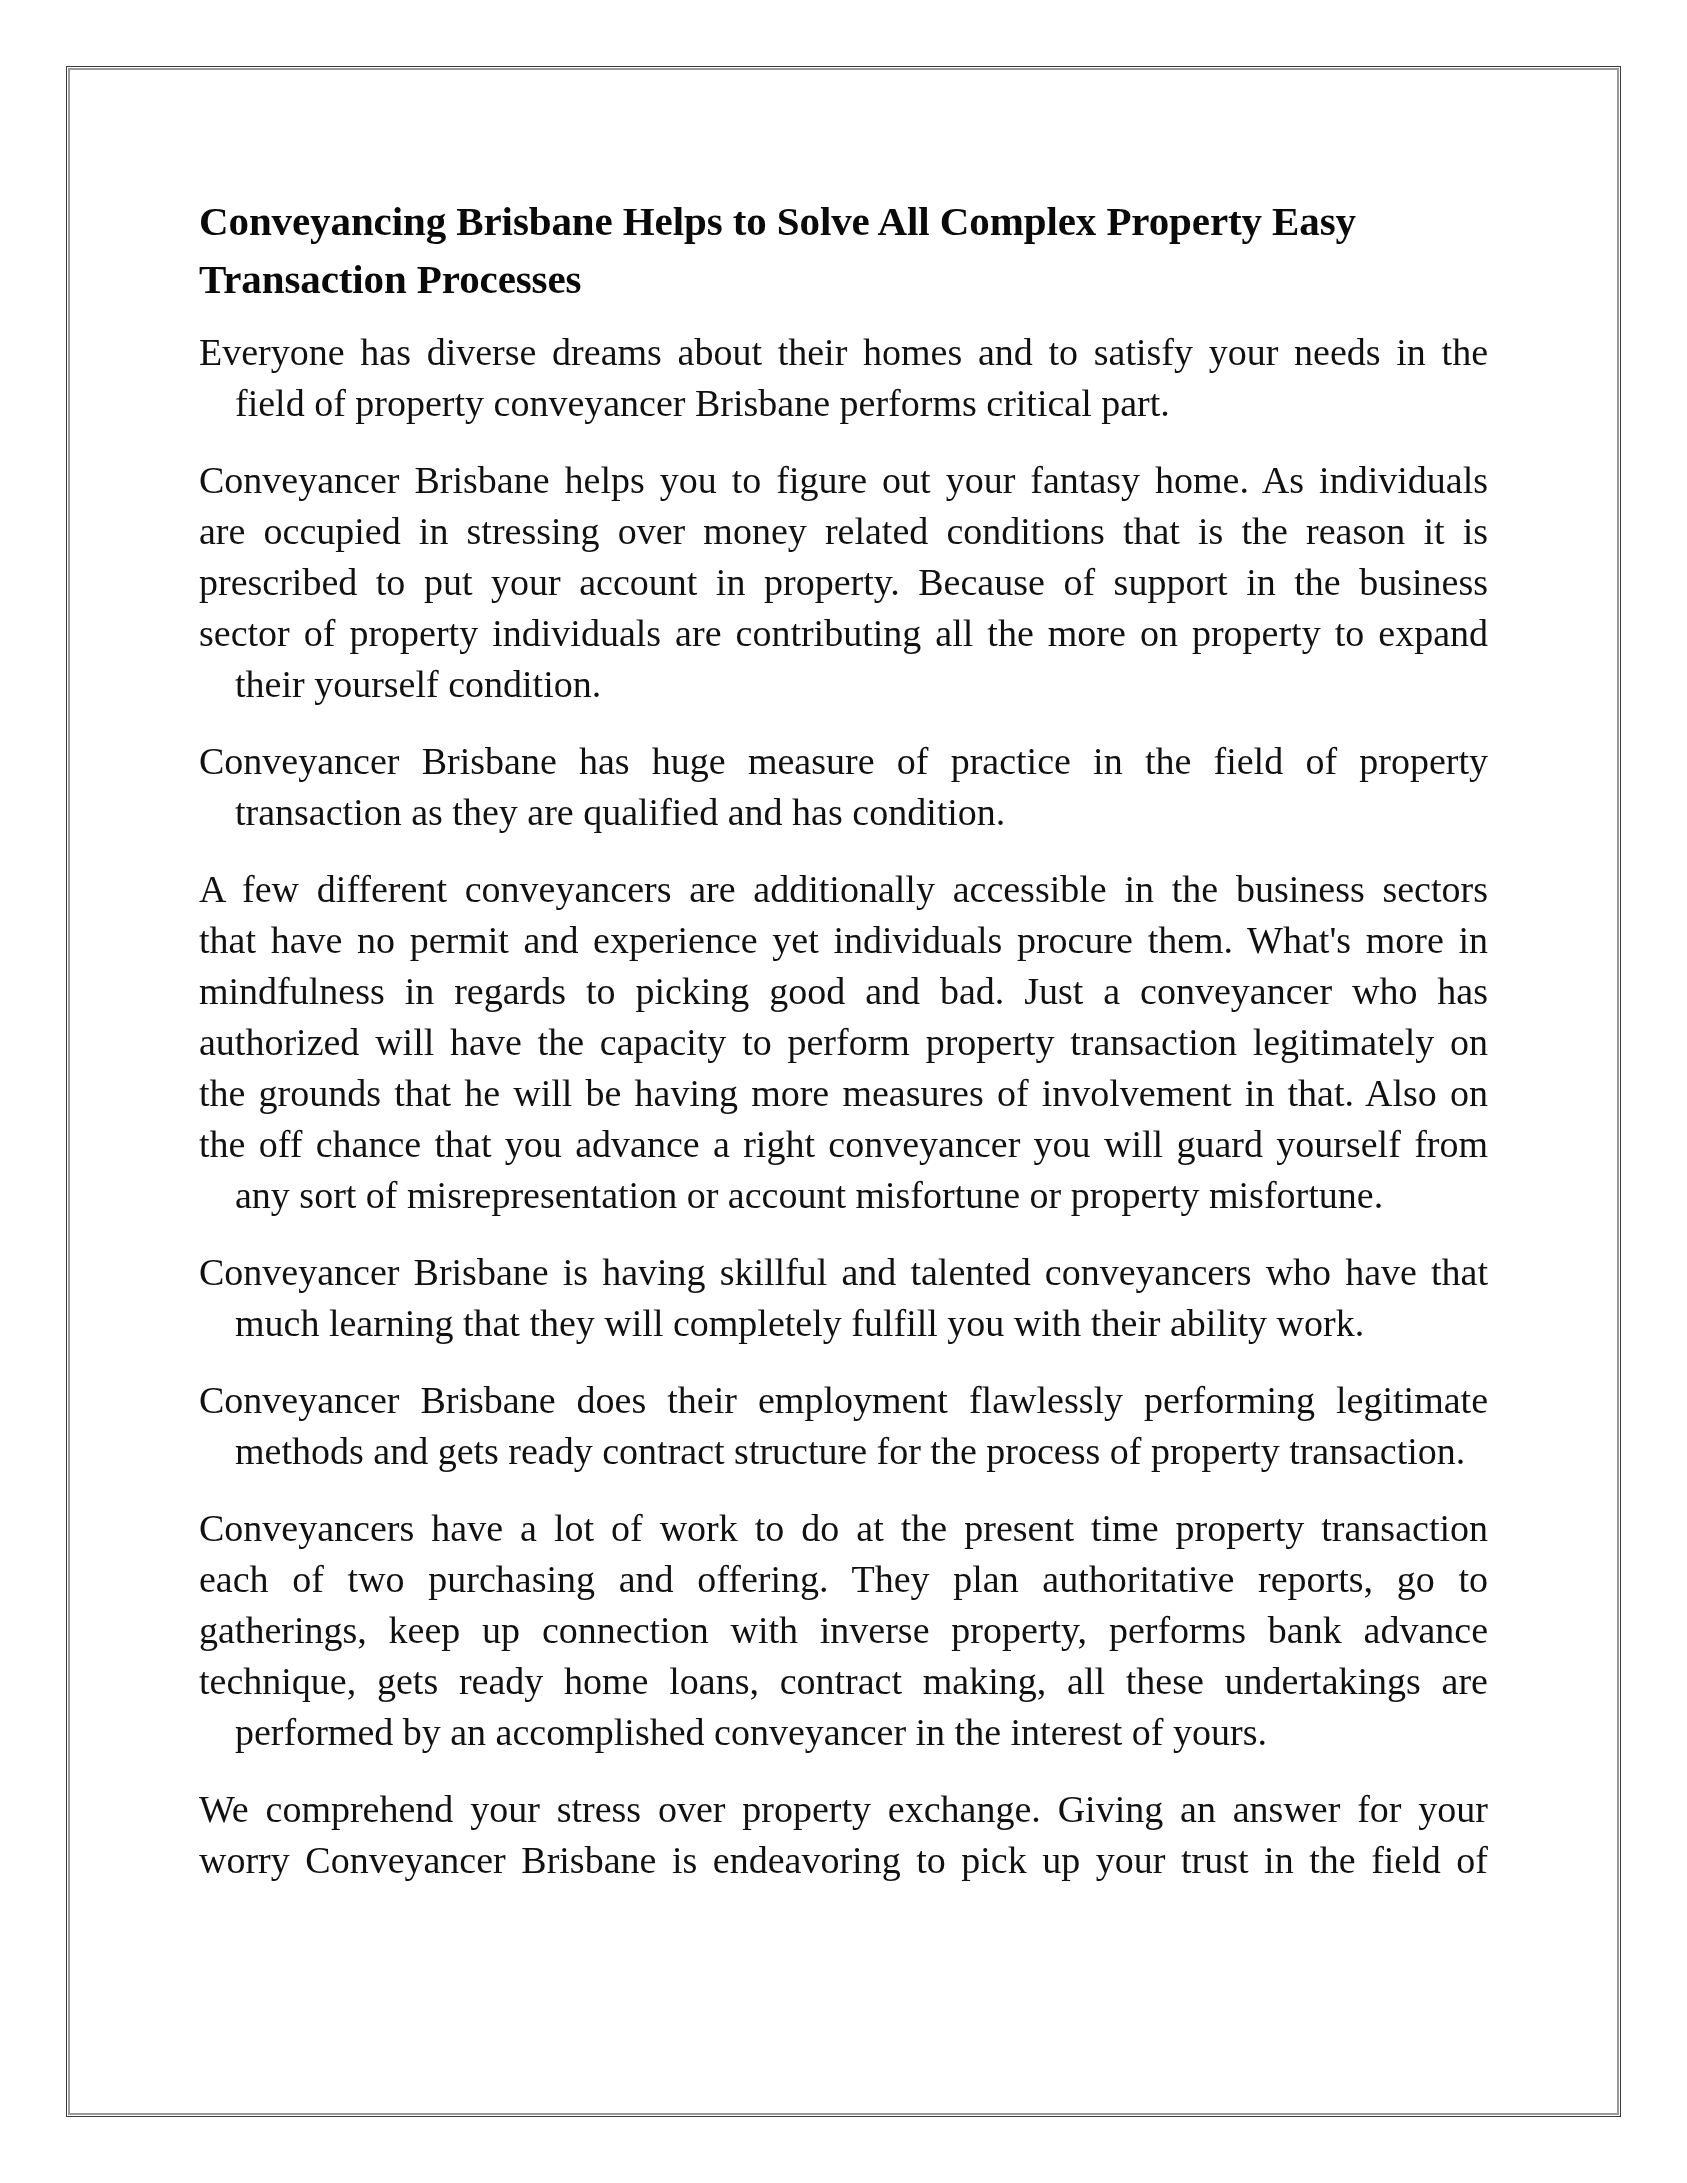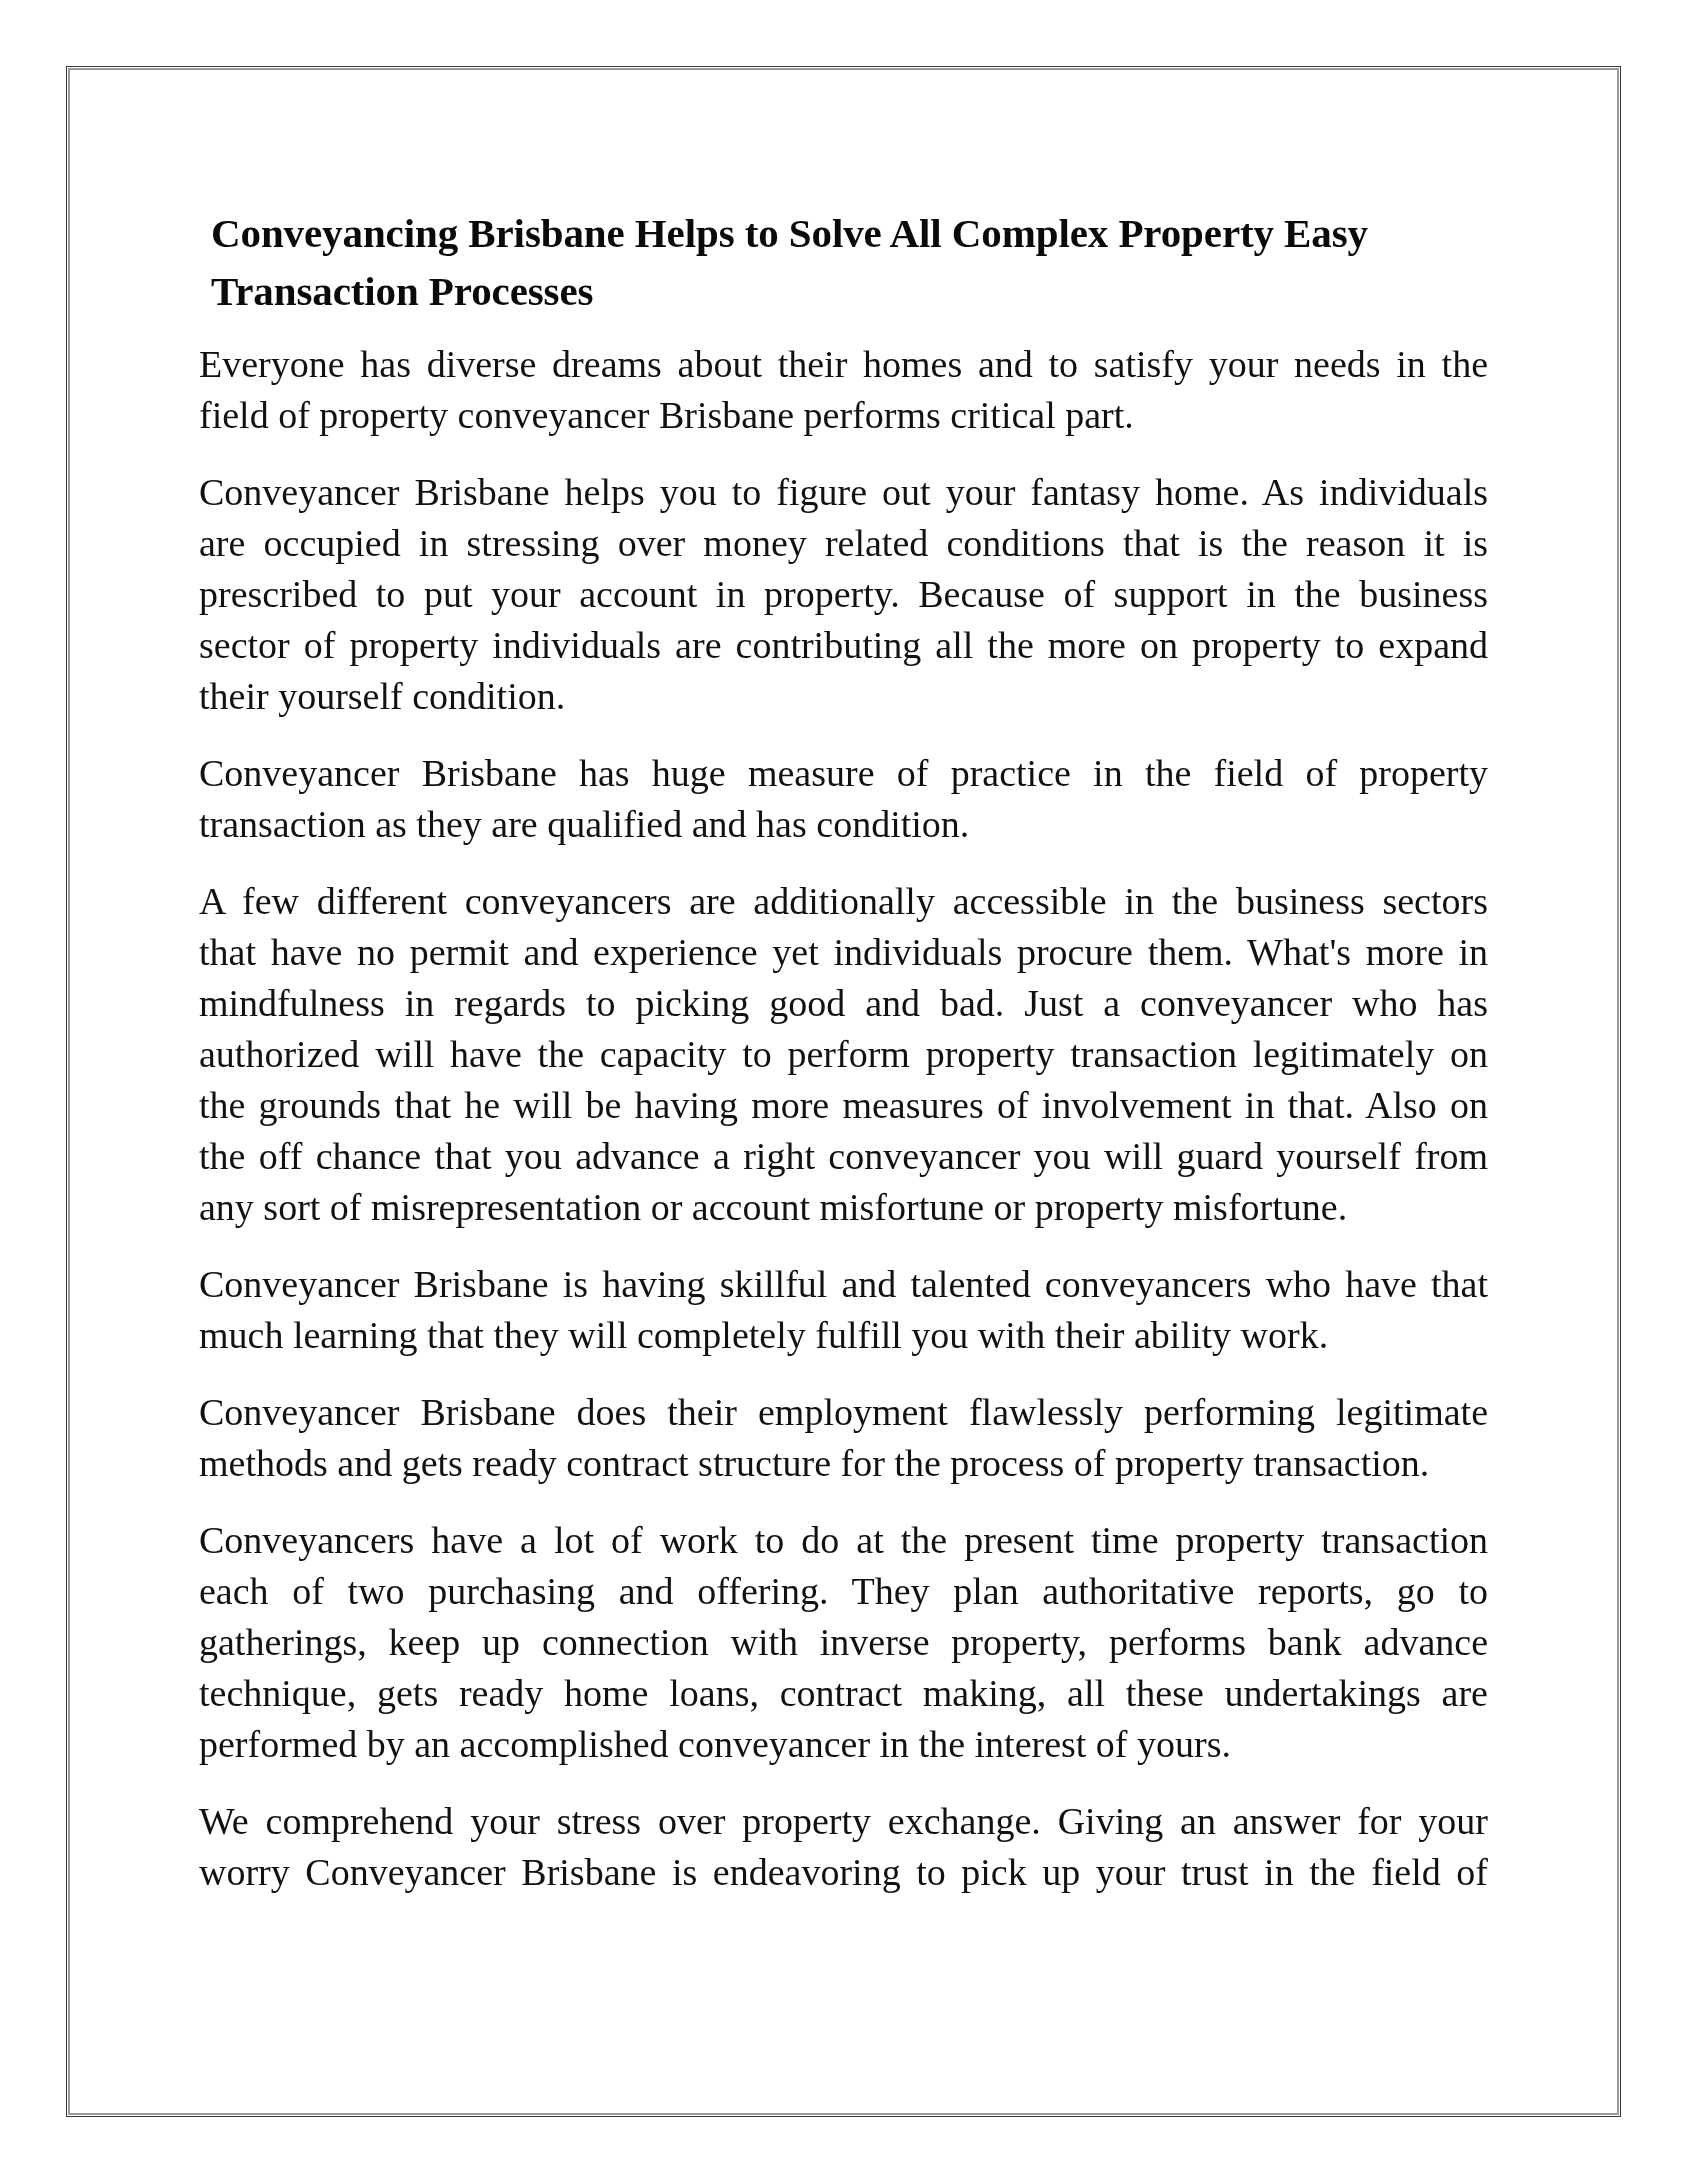--- a/index.html
+++ b/index.html
@@ -33,21 +33,21 @@
       border: 2px solid #9a9a9a;
       box-sizing: border-box;
     }
     .content {
       position: absolute;
       left: 199px;
       top: 192px;
       width: 1289px;
     }
     .title {
-      margin: 12px;
+      margin: 0;
       font-weight: bold;
       font-size: 41px;
       line-height: 58px;
       color: #0a0a0a;
       letter-spacing: -0.1px;
     }
     .paragraph {
       margin: 0;
       font-size: 38px;
       line-height: 51px;
@@ -61,20 +61,21 @@
     }
     .line {
       display: block;
       text-align: justify;
       text-align-last: justify;
       white-space: nowrap;
       overflow: visible;
     }
     .line.last {
       text-align-last: left;
+      margin-left: 36px;
     }
     .title .line {
       text-align-last: left;
     }
   </style>
 </head>
 <body>
 
 <div class="page-frame">
   <div class="page-frame-inner"></div>

